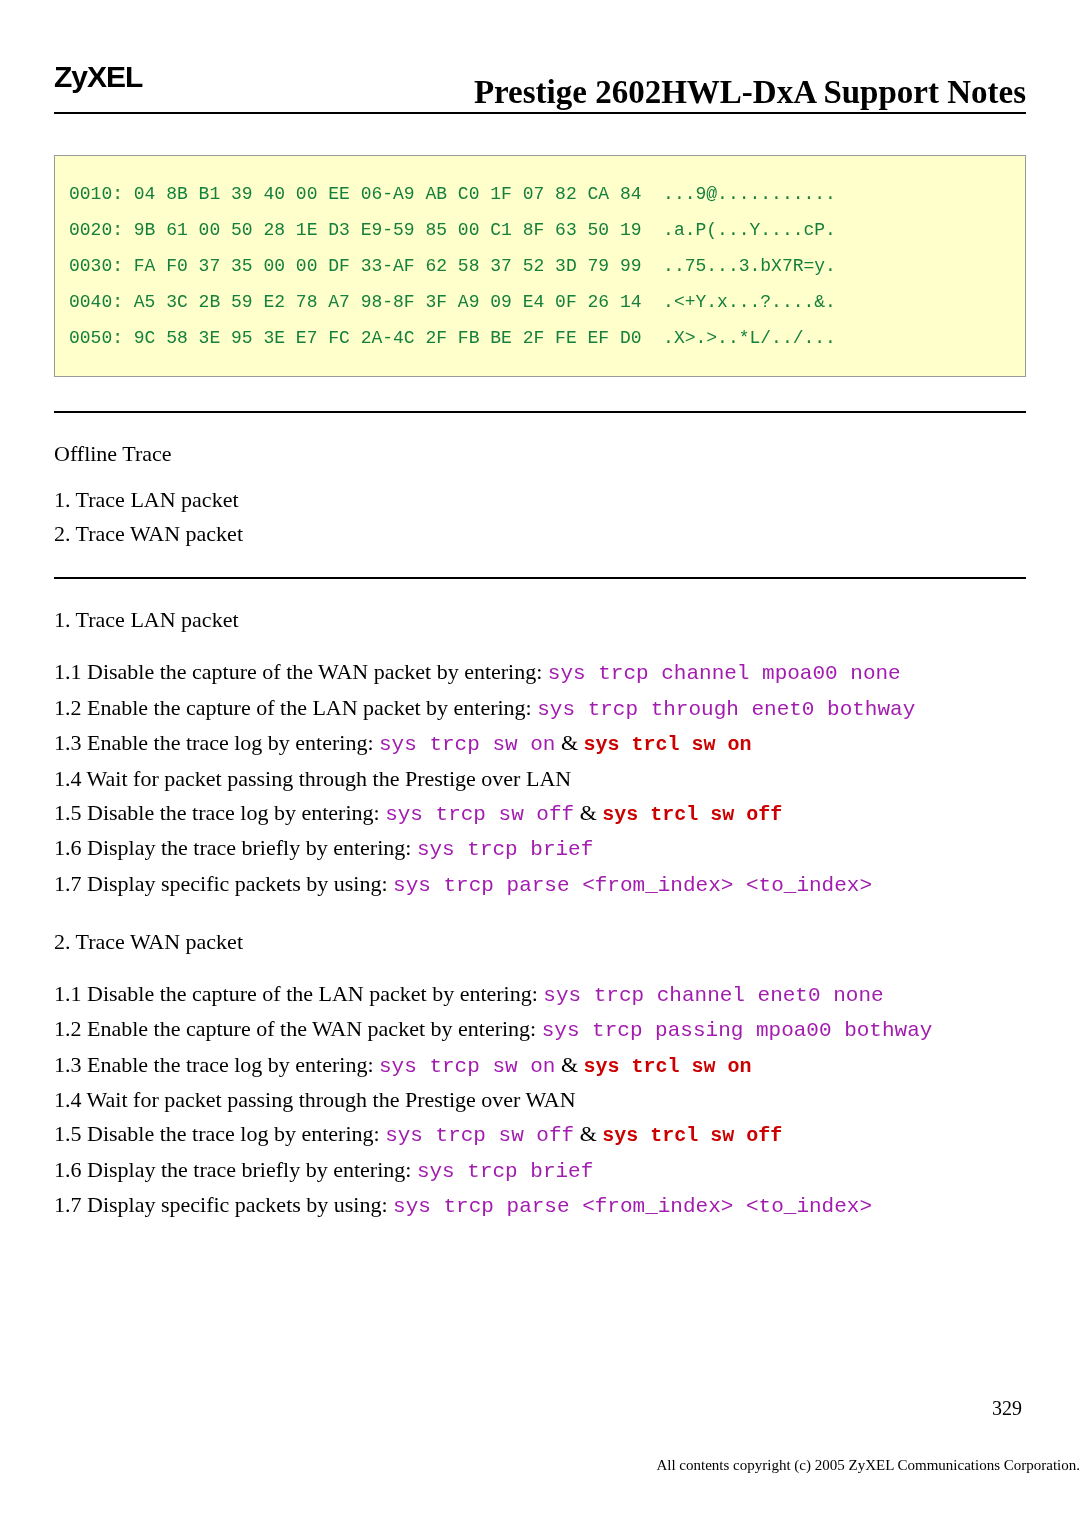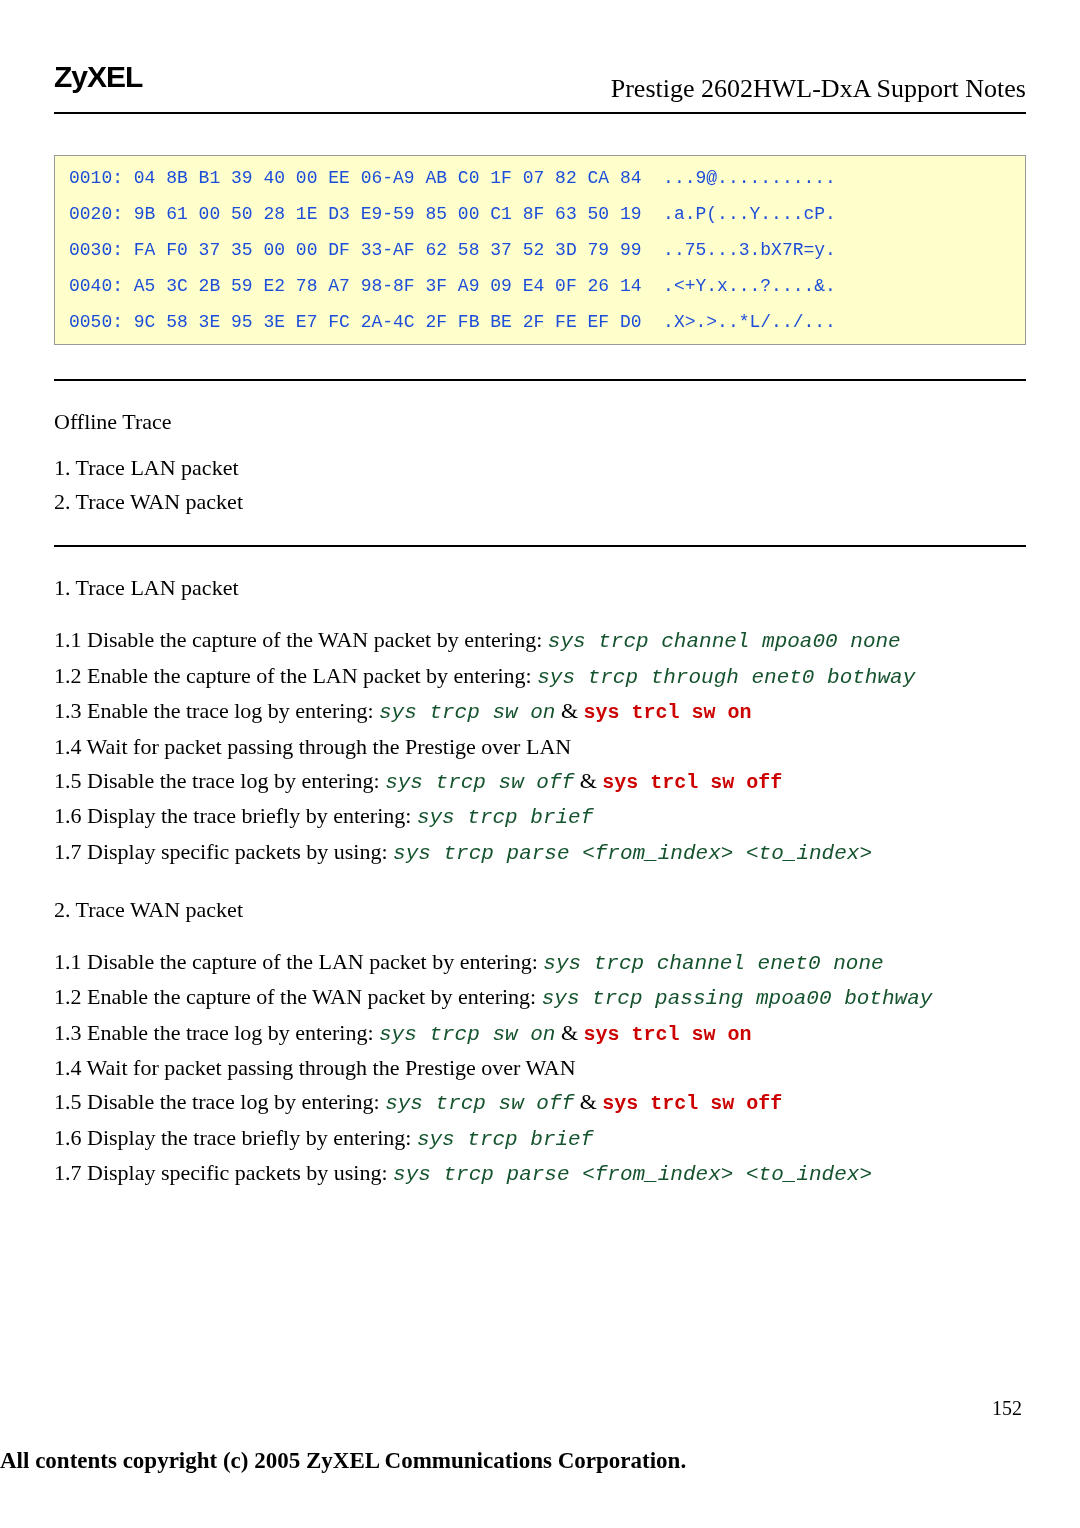--- a/index.html
+++ b/index.html
@@ -18,83 +18,81 @@
     left: 54px;
     font-family: Arial, sans-serif;
     font-weight: 900;
     font-size: 30px;
     letter-spacing: -1px;
   }
   .header-title {
     position: absolute;
     top: 74px;
     right: 54px;
-    font-size: 26px;
-    font-weight: normal;
+    font-size: 33px;
+    font-weight: bold;
   }
   .header-rule {
     position: absolute;
     top: 112px;
     left: 54px;
     right: 54px;
     border-top: 2px solid #000;
   }
   .content {
     position: absolute;
     top: 155px;
     left: 54px;
     right: 54px;
   }
   .hex-box {
     background: #ffffcc;
     border: 1px solid #999999;
-    padding: 4px 14px;
+    padding: 20px 14px;
     font-family: "Courier New", monospace;
     font-size: 18px;
-    color: #1d4ed8;
+    color: #15803d;
     line-height: 2.0;
     white-space: pre;
     margin-bottom: 34px;
   }
   .section-rule {
     border: none;
     border-top: 2px solid #000;
     margin: 4px 0 28px 0;
   }
   .sub-title {
     font-size: 22px;
     margin-bottom: 16px;
   }
   .list-line {
     font-size: 22px;
     line-height: 1.55;
   }
   .block { margin-bottom: 26px; margin-top: 9px; }
   .cmd {
     font-family: "Courier New", monospace;
-    color: #14532d;
+    color: #a21caf;
     font-size: 21px;
-    font-style: italic;
   }
   .cmd-bold {
     font-family: "Courier New", monospace;
     color: #cc0000;
     font-size: 20px;
     font-weight: bold;
     text-align: center;
   }
   .steps .list-line { line-height: 1.55; }
   .footer {
     position: absolute;
     bottom: 54px;
     left: 0;
     right: 0;
-    text-align: left;
-    font-size: 23px;
-    font-weight: bold;
+    text-align: right;
+    font-size: 15px;
   }
   .page-num {
     position: absolute;
     bottom: 108px;
     right: 58px;
     font-size: 20px;
   }
 </style>
 </head>
 <body>
@@ -138,14 +136,14 @@
     <div class="list-line"><span>1.2 Enable the capture of the WAN packet by entering: </span><span class="cmd">sys trcp passing mpoa00 bothway</span></div>
     <div class="list-line"><span>1.3 Enable the trace log by entering: </span><span class="cmd">sys trcp sw on</span><span> &amp; </span><span class="cmd-bold">sys trcl sw on</span></div>
     <div class="list-line">1.4 Wait for packet passing through the Prestige over WAN</div>
     <div class="list-line"><span>1.5 Disable the trace log by entering: </span><span class="cmd">sys trcp sw off</span><span> &amp; </span><span class="cmd-bold">sys trcl sw off</span></div>
     <div class="list-line"><span>1.6 Display the trace briefly by entering: </span><span class="cmd">sys trcp brief</span></div>
     <div class="list-line"><span>1.7 Display specific packets by using: </span><span class="cmd">sys trcp parse &lt;from_index&gt; &lt;to_index&gt;</span></div>
   </div>
 
 </div>
 
-<div class="page-num">152</div>
+<div class="page-num">329</div>
 <div class="footer">All contents copyright (c) 2005 ZyXEL Communications Corporation.</div>
 
 </body></html>

